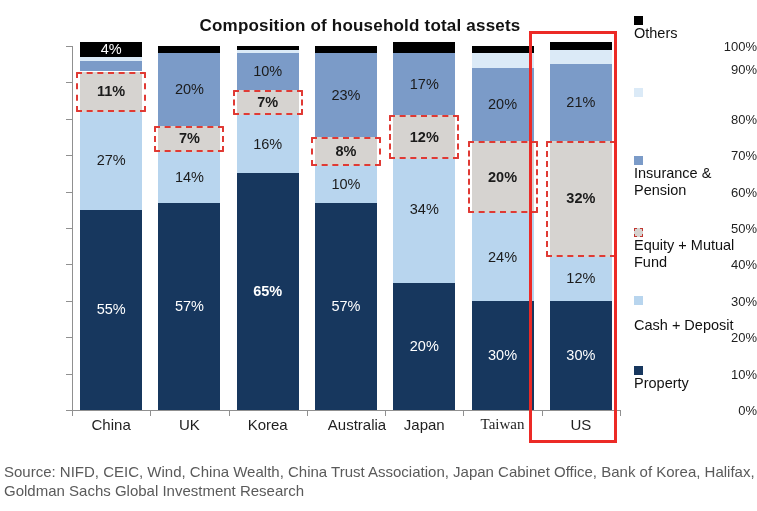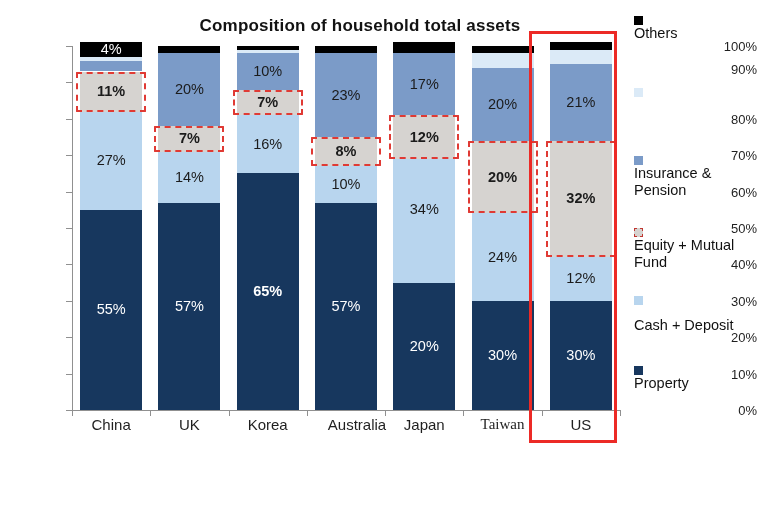--- a/index.html
+++ b/index.html
@@ -243,13 +243,14 @@
         <span class="swatch" style="background: rgb(184, 213, 238);"></span>
         <span class="legend-text">Cash + Deposit</span>
       </div>
       <div class="legend-item" style="top: 356px;">
         <span class="swatch" style="background: rgb(23, 55, 94);"></span>
         <span class="legend-text">Property</span>
       </div>
     </div>
 
 
+  <div class="source">Source: NIFD, CEIC, Wind, China Wealth, China Trust Association, Japan Cabinet Office, Bank of Korea, Halifax, Goldman Sachs Global Investment Research</div>
 </div>
 
 </body></html>

